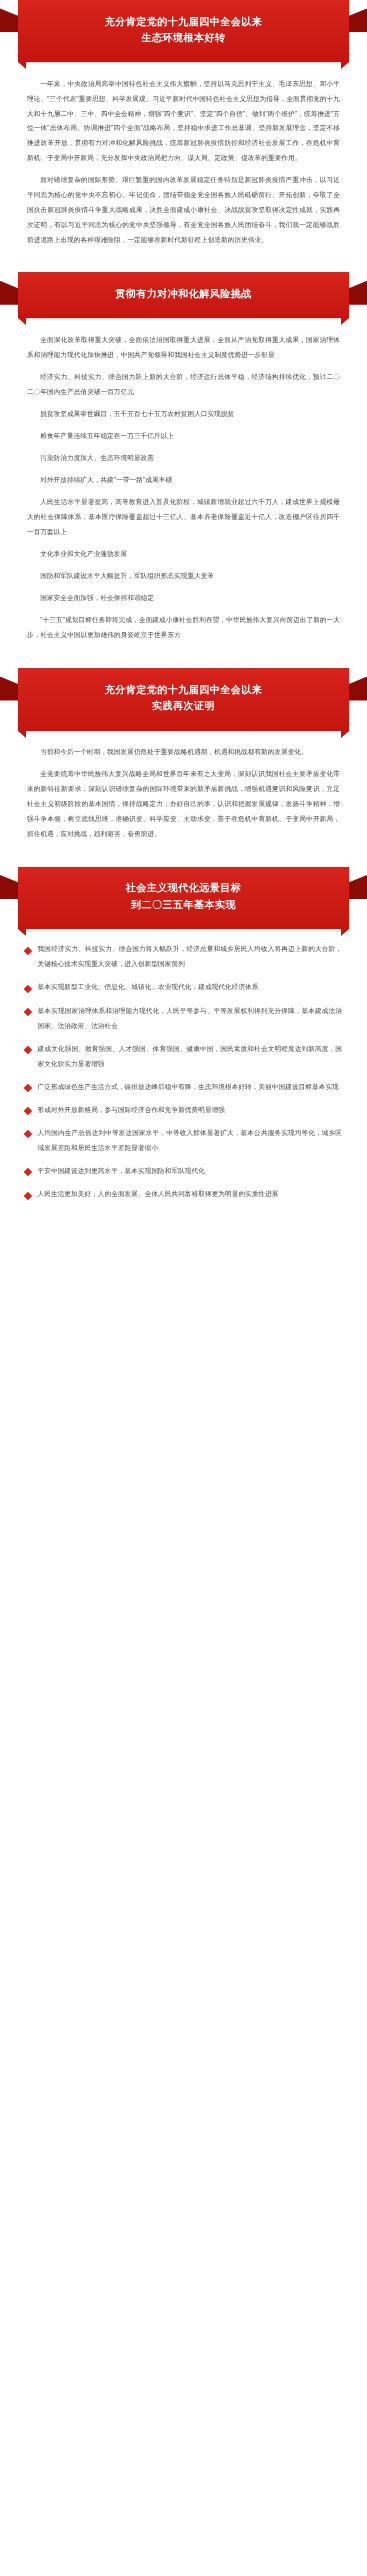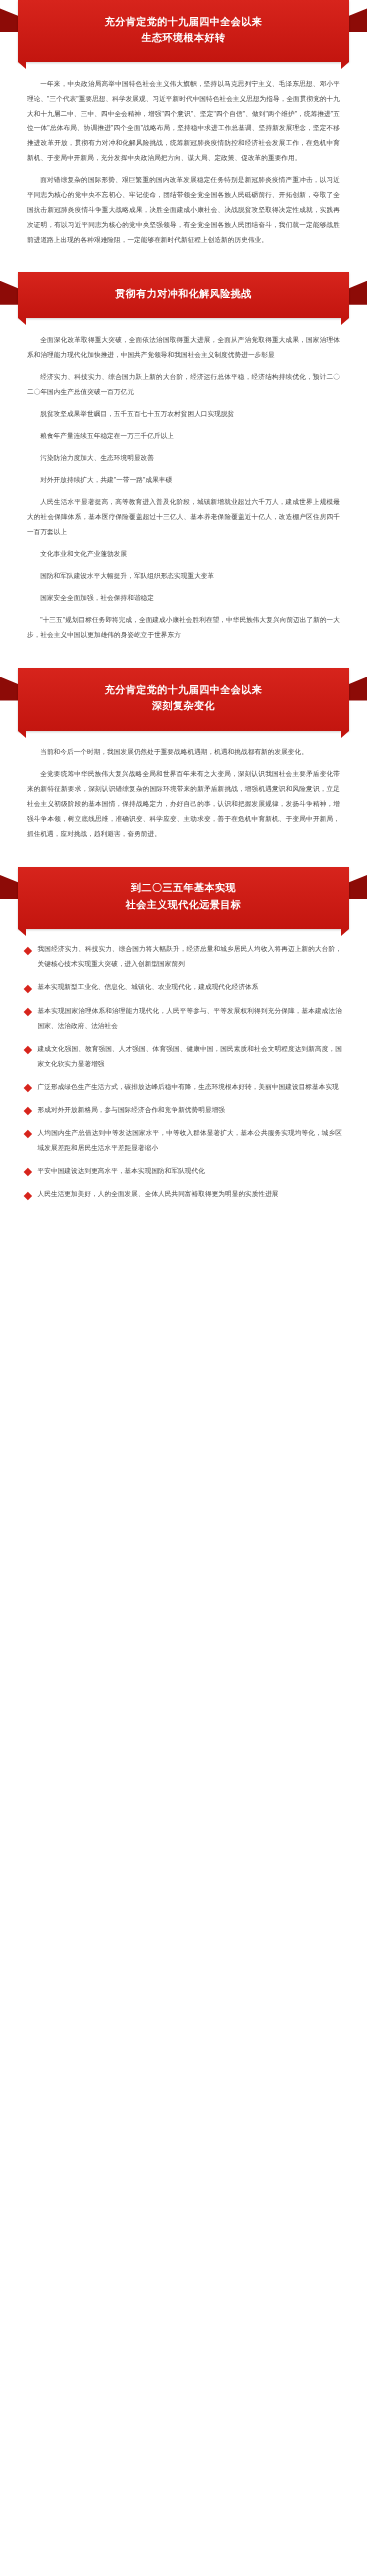--- a/index.html
+++ b/index.html
@@ -179,42 +179,42 @@
   </div>
 
   <div class="spacer-lg"></div>
 
   <div class="banner">
     <div class="ribbon-end left"></div>
     <div class="ribbon-end right"></div>
     <div class="banner-inner">
       <div class="banner-title">
         <div>充分肯定党的十九届四中全会以来</div>
-        <div>深刻复杂变化</div>
+        <div>实践再次证明</div>
       </div>
     </div>
     <div class="banner-bottom"></div>
   </div>
 
   <div class="spacer-md"></div>
 
   <div class="section">
     <p class="para">当前和今后一个时期，我国发展仍然处于重要战略机遇期，机遇和挑战都有新的发展变化。</p>
     <p class="para">全党要统筹中华民族伟大复兴战略全局和世界百年未有之大变局，深刻认识我国社会主要矛盾变化带来的新特征新要求，深刻认识错综复杂的国际环境带来的新矛盾新挑战，增强机遇意识和风险意识，立足社会主义初级阶段的基本国情，保持战略定力，办好自己的事，认识和把握发展规律，发扬斗争精神，增强斗争本领，树立底线思维，准确识变、科学应变、主动求变，善于在危机中育新机、于变局中开新局，抓住机遇，应对挑战，趋利避害，奋勇前进。</p>
   </div>
 
   <div class="spacer-lg"></div>
 
   <div class="banner">
     <div class="ribbon-end left"></div>
     <div class="ribbon-end right"></div>
     <div class="banner-inner">
       <div class="banner-title">
+        <div>社会主义现代化远景目标</div>
         <div>到二〇三五年基本实现</div>
-        <div>社会主义现代化远景目标</div>
       </div>
     </div>
     <div class="banner-bottom"></div>
   </div>
 
   <div class="spacer-md"></div>
 
   <div class="diamond-list">
     <div class="diamond-item">
       <span class="diamond"></span>

